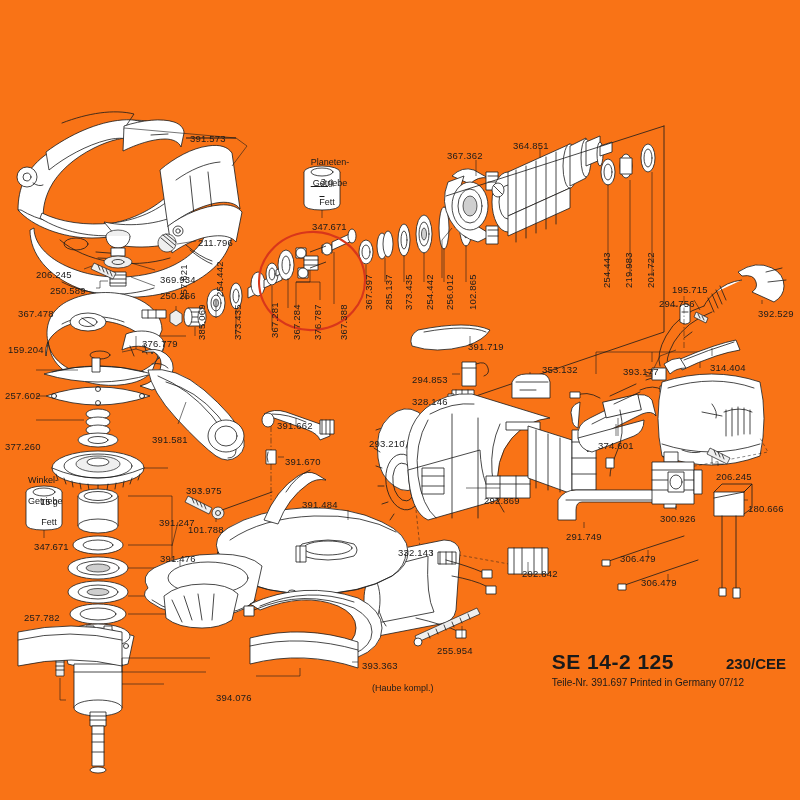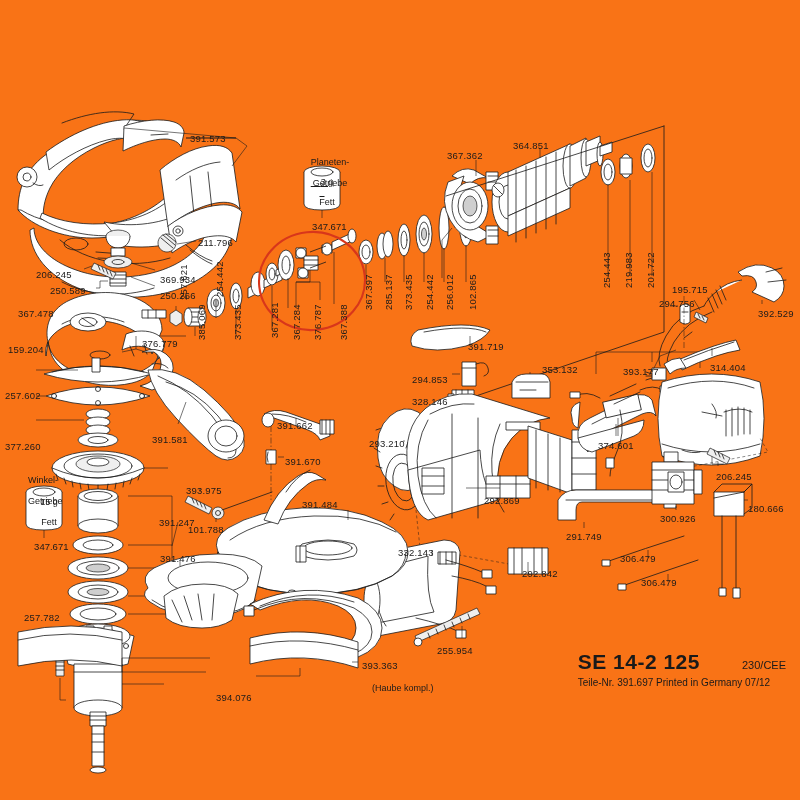--- a/index.html
+++ b/index.html
@@ -5,21 +5,21 @@
   html,body{margin:0;padding:0;background:#fff;}
   body{width:800px;height:800px;overflow:hidden;
        font-family:"Liberation Sans","DejaVu Sans",sans-serif;color:#1a1a1a;}
   #sheet{position:relative;width:800px;height:800px;background:#f97316;}
   svg#dwg{position:absolute;left:0;top:0;width:800px;height:800px;}
   .lbl{position:absolute;font-size:9.5px;letter-spacing:.2px;white-space:nowrap;color:#1b1b1b;}
   .lbl.v{transform-origin:0 0;transform:rotate(-90deg);}
   .cap{position:absolute;font-size:9px;line-height:11px;white-space:pre;color:#1b1b1b;}
   #titleblock{position:absolute;right:14px;bottom:112px;text-align:left;}
   #tb-main{font-size:21px;font-weight:bold;letter-spacing:.5px;}
-  #tb-volt{font-size:11px;font-weight:normal;margin-left:0;}
+  #tb-volt{font-size:15px;font-weight:bold;margin-left:10px;}
   #tb-sub{font-size:10px;margin-top:3px;}
   .greasecap{position:absolute;font-size:9px;line-height:10.5px;text-align:center;white-space:pre;}
 </style>
 </head>
 <body>
 
 <div id="sheet">
 
   <svg id="dwg" viewBox="0 0 800 800">
     <defs>

